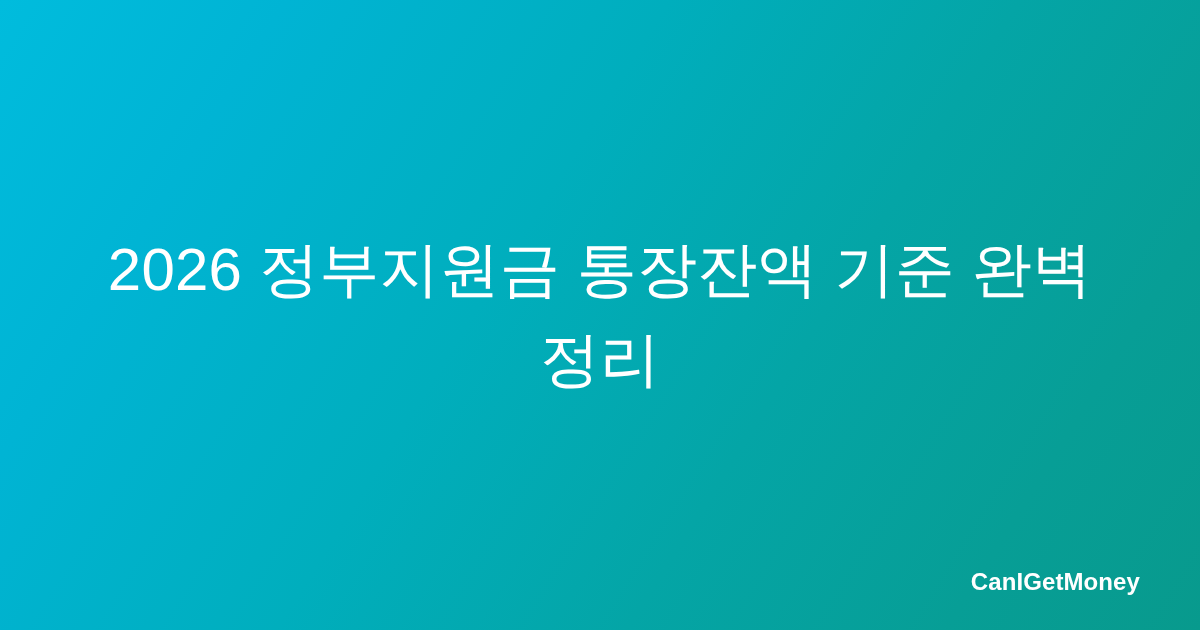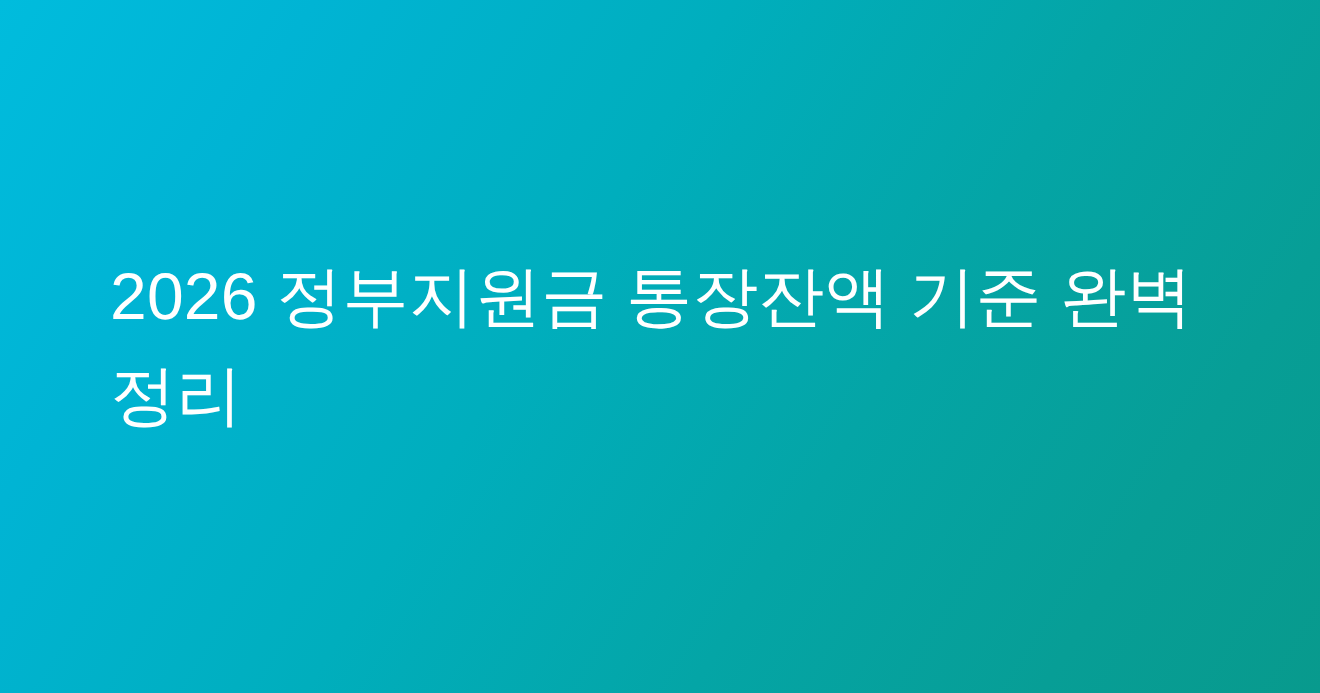--- a/index.html
+++ b/index.html
@@ -45,21 +45,21 @@
 
   .headline {
     width: 1000px;
     margin: 0;
     color: #ffffff;
     font-family: "Liberation Sans", "DejaVu Sans", sans-serif;
     font-size: 60px;
     font-weight: 400;
     line-height: 1.5;
     letter-spacing: 0.2px;
-    text-align: left;
+    text-align: center;
     word-break: keep-all;
     overflow-wrap: break-word;
     -webkit-font-smoothing: antialiased;
   }
 
   
   .watermark {
     position: absolute;
     right: 60px;
     bottom: 36px;
@@ -74,14 +74,15 @@
 </style>
 </head>
 <body>
 
 <div id="og-card">
 
   <div class="headline-wrap">
     <h1 class="headline">2026 정부지원금 통장잔액 기준 완벽 정리</h1>
   </div>
 
+  <div class="watermark">CanIGetMoney</div>
 
 </div>
 
 </body></html>

